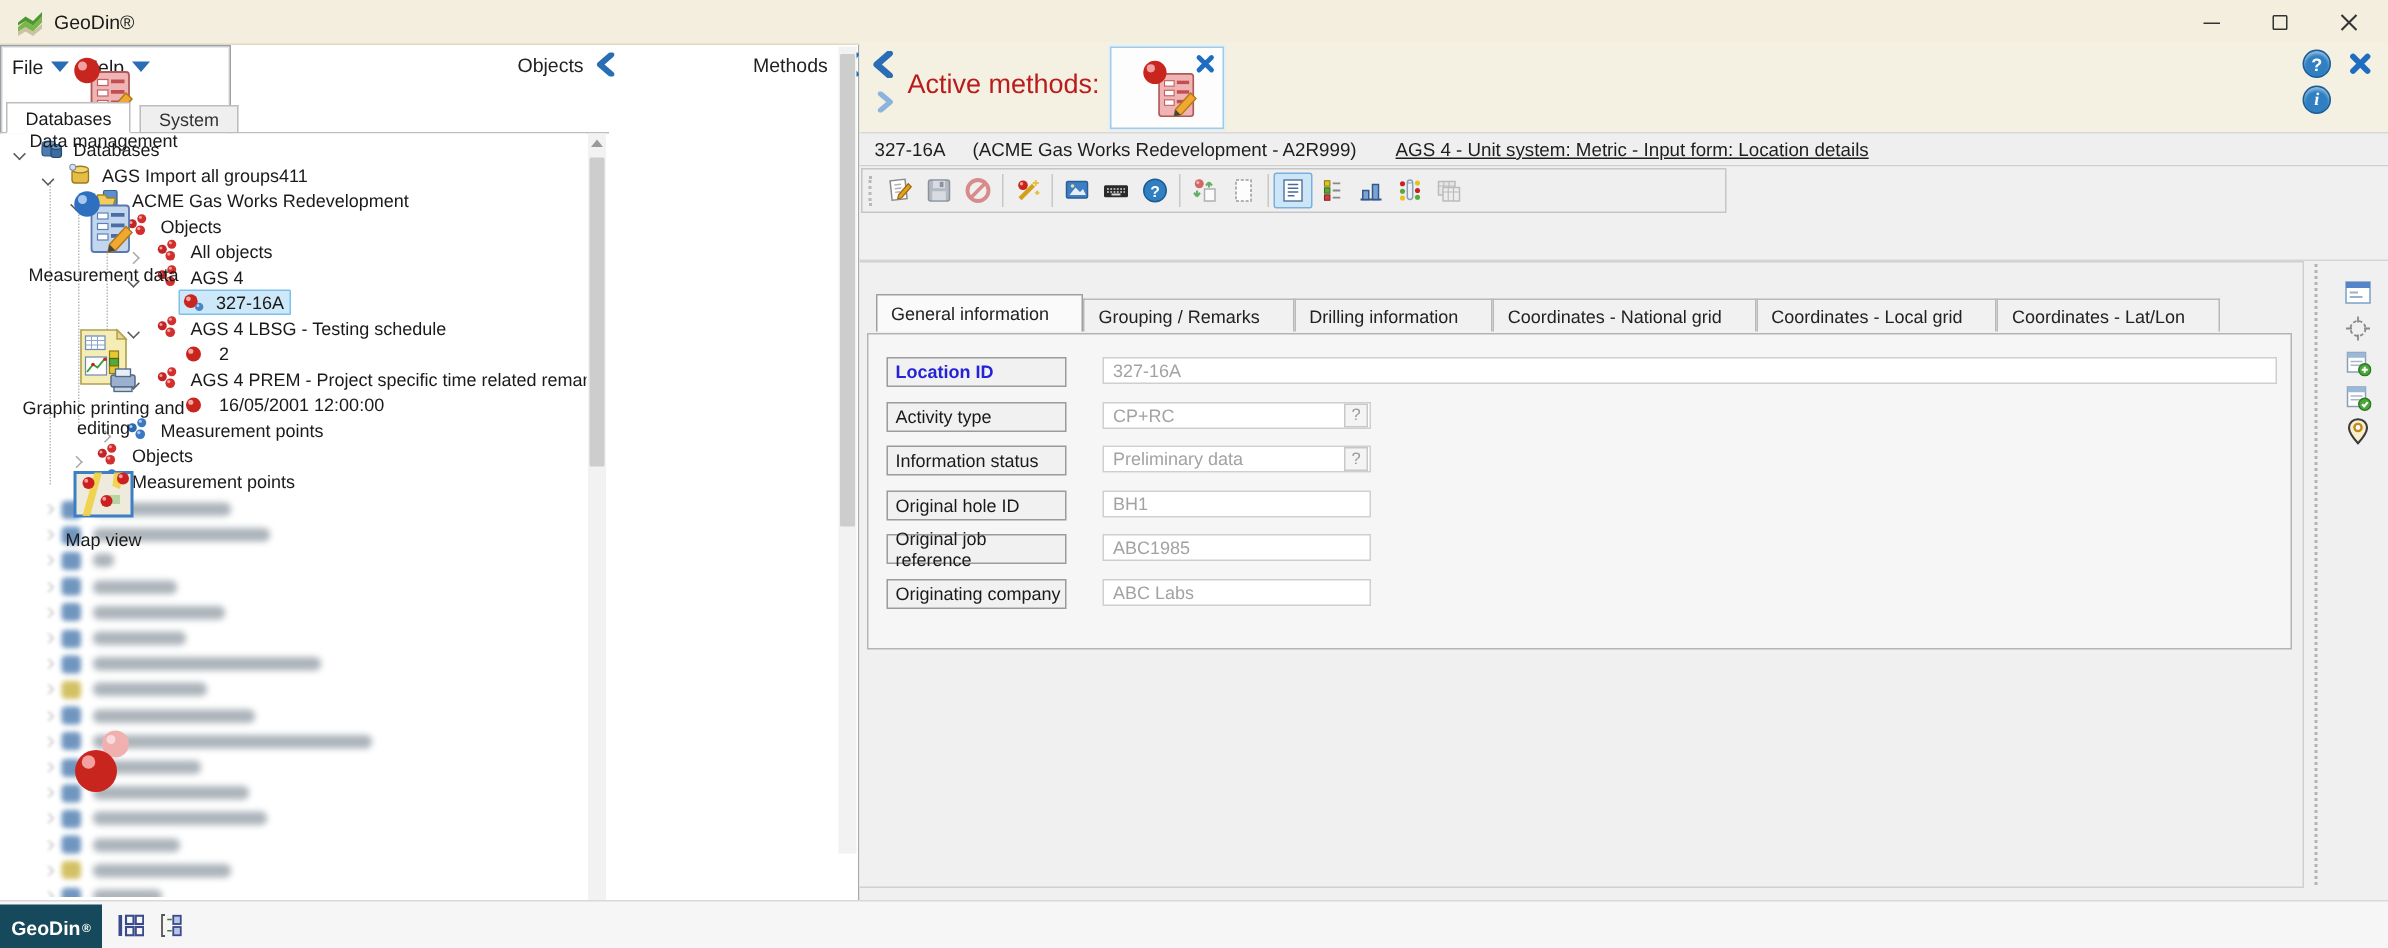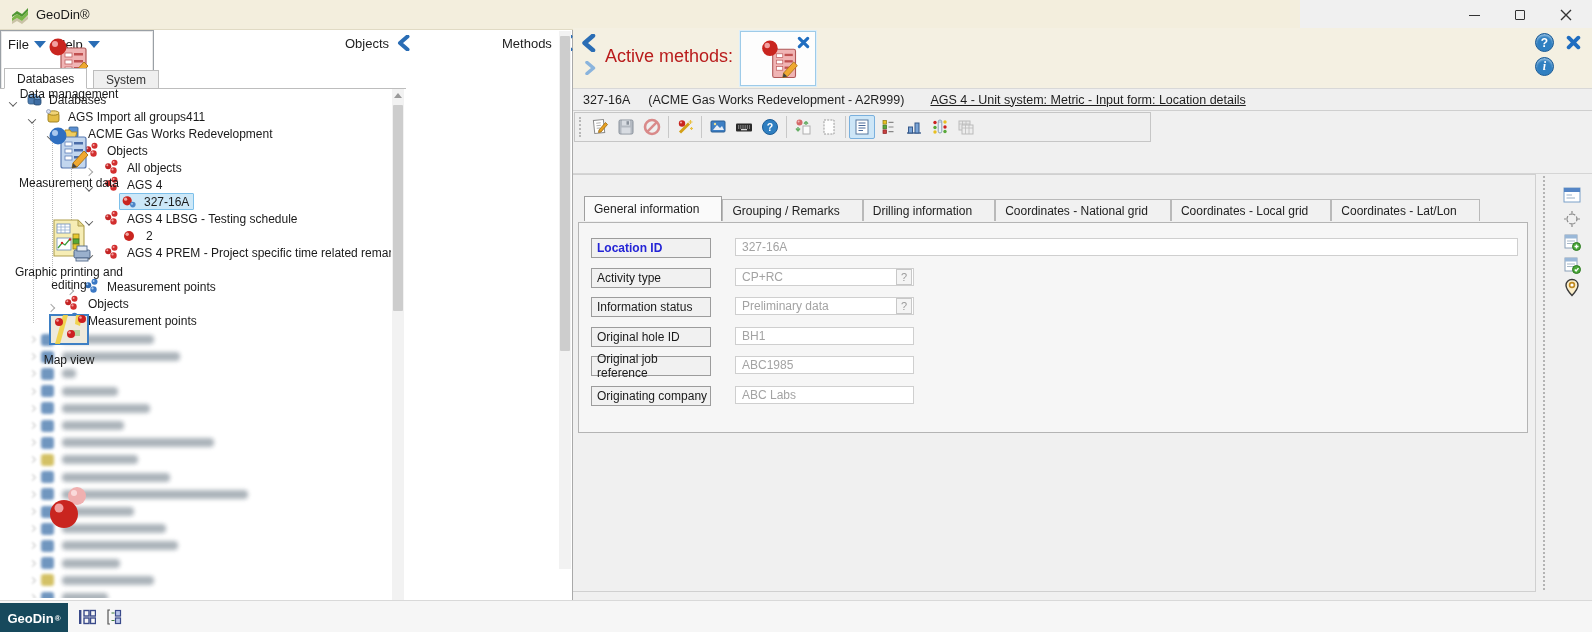--- a/index.html
+++ b/index.html
@@ -6,21 +6,21 @@
   html,body { width:1592px; height:632px; }
   body {
     position:relative; overflow:hidden;
     font-family:"Liberation Sans", sans-serif;
     background:#f0f0f0; color:#1a1a1a; font-size:12px;
     -webkit-font-smoothing:antialiased;
   }
   .abs { position:absolute; }
 
   
-  #titlebar { left:0; top:0; width:1300px; height:30px; background:#f3eedd; border-bottom:1px solid #e0dac4; }
+  #titlebar { left:0; top:0; width:1592px; height:30px; background:#f3eedd; border-bottom:1px solid #e0dac4; }
   #titlebar .logo { left:10px; top:6px; width:20px; height:18px; }
   #titlebar .title { left:36px; top:7px; font-size:13px; color:#1a1a1a; }
   .wctl { top:0; width:46px; height:30px; display:flex; align-items:center; justify-content:center; cursor:default; }
   .wmin  { left:1451px; } .wmax { left:1497px; } .wclose { left:1543px; }
   .glyph-min { width:11px; height:0; border-top:1.6px solid #333; display:block; }
   .glyph-max { width:10px; height:10px; border:1.4px solid #333; border-radius:1px; display:block; }
 
   
   #leftcol { left:0; top:30px; width:573px; height:570px; background:#ffffff; border-right:1px solid #a9a9a9; }
   .menu-item { top:4px; height:20px; display:flex; align-items:center; gap:5px; font-size:13px; cursor:default; }
@@ -277,20 +277,27 @@
         <circle cx="10.5" cy="3.8" r="3" fill="#d22f2f"></circle>
           <circle cx="9.6" cy="2.9" r="1" fill="#f4a0a0"></circle>
         <circle cx="4.2" cy="7.2" r="3" fill="#c32424"></circle>
           <circle cx="3.3" cy="6.3" r="1" fill="#f4a0a0"></circle>
         <circle cx="9.5" cy="11.5" r="3.2" fill="#d22f2f"></circle>
           <circle cx="8.5" cy="10.4" r="1.1" fill="#f4a0a0"></circle>
       </svg>
       <span class="lbl" style="margin-left:124px;">AGS 4 PREM - Project specific time related remarks</span>
     </div>
 
+    <div class="trow" style="top:172px; left:0;">
+      <svg class="ticon" style="left:121px; top:1px;" viewBox="0 0 16 16">
+        <circle cx="8" cy="8" r="5" fill="#c9251f"></circle>
+          <circle cx="6.2" cy="6.2" r="1.7" fill="#f2a8a4"></circle>
+      </svg>
+      <span class="lbl" style="margin-left:143px;">16/05/2001 12:00:00</span>
+    </div>
 
     <div class="trow" style="top:189px; left:0;">
       <span class="chevbox" style="left:67px; top:5px;"><i class="chev closed"></i></span>
       <svg class="ticon" style="left:84px; top:0;" viewBox="0 0 16 16">
         <circle cx="10.5" cy="3.8" r="3" fill="#3a78c4"></circle>
           <circle cx="9.6" cy="2.9" r="1" fill="#aecdf0"></circle>
         <circle cx="4.2" cy="7.2" r="3" fill="#2f6ab2"></circle>
           <circle cx="3.3" cy="6.3" r="1" fill="#aecdf0"></circle>
         <circle cx="9.5" cy="11.5" r="3.2" fill="#3a78c4"></circle>
           <circle cx="8.5" cy="10.4" r="1.1" fill="#aecdf0"></circle>

